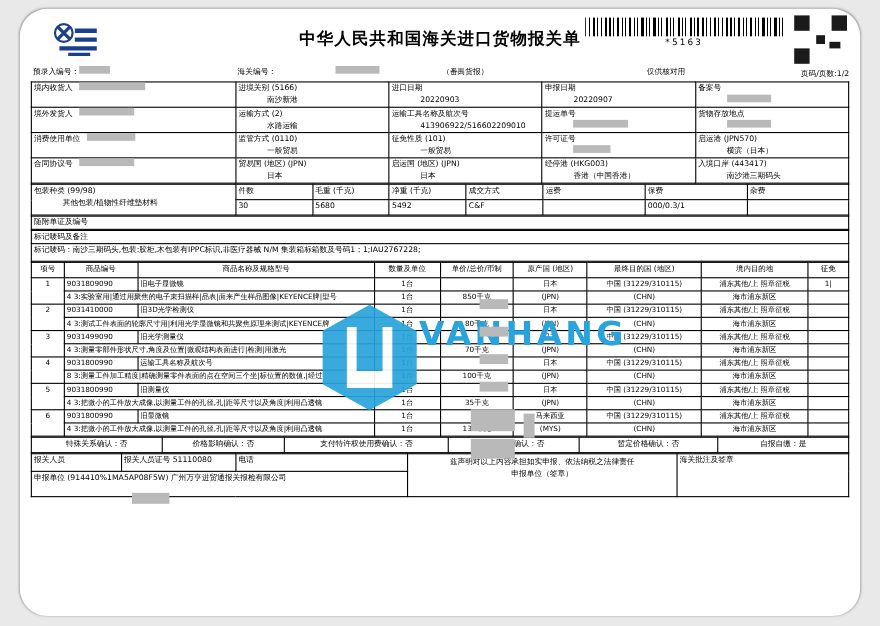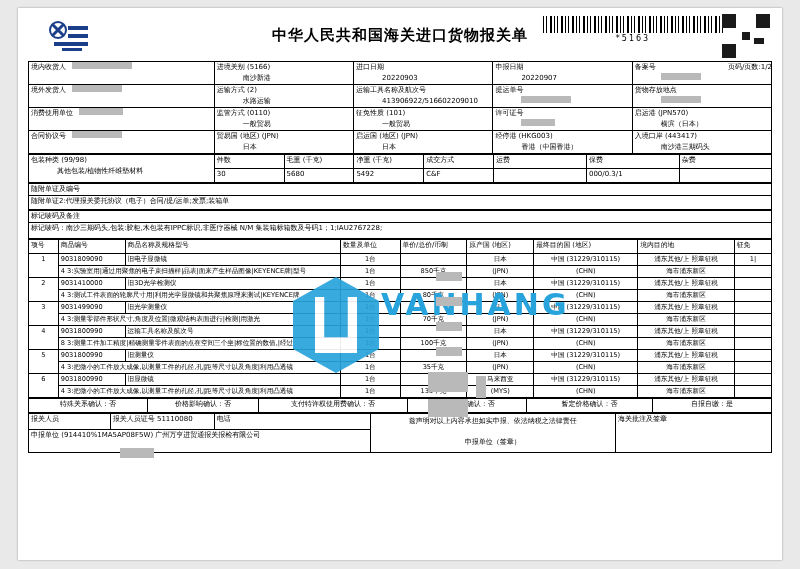--- a/index.html
+++ b/index.html
@@ -7,34 +7,35 @@
     width:800px;height:569px;
     background:#e9e9e9;
     font-family:"DejaVu Sans","Liberation Sans",sans-serif;
     font-size:7px;color:#000;
     overflow:hidden;
   }
   .page{
     position:absolute;left:18px;top:8px;width:764px;height:552px;
     background:#fff;
     box-shadow:0 0 2px rgba(0,0,0,.35);
+    border-radius:25px;
   }
   .inner{position:absolute;left:10px;top:6px;width:744px;}
 
   
   .hdr{position:relative;height:46px;}
   .logo{
     position:absolute;left:20px;top:4px;width:44px;height:36px;
   }
   .title{
     position:absolute;left:0;right:0;top:12px;text-align:center;
     font-size:15px;font-weight:bold;letter-spacing:1px;
     font-family:"DejaVu Sans","Liberation Sans",sans-serif;
   }
-  .barcode{position:absolute;right:49px;top:2px;width:180px;height:24px;}
+  .barcode{position:absolute;right:60px;top:2px;width:180px;height:24px;}
   .barcode .bars{height:17px;width:100%;
     background:repeating-linear-gradient(90deg,#000 0 1px,#fff 1px 3px,#000 3px 4px,#fff 4px 7px,#000 7px 9px,#fff 9px 11px);
   }
   .barcode .bnum{font-size:8px;text-align:center;letter-spacing:2px;margin-top:1px;}
   .redact{background:#b9b9b9;display:inline-block;}
   .qr{position:absolute;right:2px;top:0px;width:48px;height:44px;}
   .qr i{position:absolute;background:#1a1a1a;display:block;}
 
   
   table{border-collapse:collapse;width:100%;table-layout:fixed;}
@@ -42,21 +43,21 @@
   .v{display:block;line-height:11px;margin-left:26px;}
   .nb{border:none;}
   .center{text-align:center;}
   .pg{position:absolute;right:0;top:48px;font-size:7px;}
 
   
   .sec{margin-top:1px;}
 
   
   .goods td{height:11px;font-size:6.6px;padding:0 2px;}
-  .goods .hrow td{font-size:6.8px;height:13px;}
+  .goods .hrow td{text-align:center;font-size:6.8px;height:13px;}
   .goods .c{text-align:center;}
   .gdesc{font-size:6.4px;line-height:10px;}
 
   
   .wm{position:absolute;left:265px;top:255px;width:255px;height:120px;pointer-events:none;}
   .wm .hex{position:absolute;left:0;top:8px;width:86px;height:96px;
     background:#29a3dc;
     clip-path:polygon(50% 0%,100% 25%,100% 75%,50% 100%,0% 75%,0% 25%);
     opacity:.92;}
   .wm .hex:after{content:"";position:absolute;left:22px;top:20px;width:42px;height:56px;
@@ -89,20 +90,44 @@
       <i style="left:0;top:0;width:14px;height:14px;"></i>
       <i style="left:34px;top:0;width:14px;height:14px;"></i>
       <i style="left:0;top:30px;width:14px;height:14px;"></i>
       <i style="left:20px;top:18px;width:8px;height:8px;"></i>
       <i style="left:32px;top:24px;width:10px;height:6px;"></i>
     </div>
   </div>
 
   <div class="pg">页码/页数:1/2</div>
 
+  <table>
+    <colgroup>
+      <col style="width:25%">
+          <col style="width:12%">
+          <col style="width:13%">
+          <col style="width:25%">
+          <col style="width:25%">
+    </colgroup>
+    <tbody>
+          <tr>
+      <td class="nb">
+        <span>预录入编号：</span><span class="redact" style="width:28px;height:7px;"></span>
+      </td>
+      <td class="nb">
+        <span>海关编号：</span>
+      </td>
+      <td class="nb">
+        <span class="redact" style="width:40px;height:7px;"></span>
+      </td>
+      <td class="nb">（番禺货报）</td>
+      <td class="nb">仅供核对用</td>
+    </tr>
+  </tbody>
+      </table>
 
   <table class="sec">
     <colgroup>
       <col style="width:25%">
           <col style="width:18.75%">
           <col style="width:18.75%">
           <col style="width:18.75%">
           <col style="width:18.75%">
     </colgroup>
     <tbody>
@@ -231,23 +256,20 @@
       <td>000/0.3/1</td>
       <td></td>
     </tr>
   </tbody>
       </table>
 
   <table>
     <tbody>
           <tr>
             <td style="height:11px">随附单证及编号</td>
-          </tr>
-    <tr>
-            <td style="height:13px">随附单证2:代理报关委托协议（电子）合同/提/运单;发票;装箱单</td>
           </tr>
   </tbody>
       </table>
 
   <table>
     <tbody>
           <tr>
             <td style="height:11px">标记唛码及备注</td>
           </tr>
     <tr>
@@ -455,21 +477,21 @@
     <tbody>
           <tr>
       <td style="height:14px">报关人员</td>
       <td style="height:14px">
         <span>报关人员证号</span>
         <span>51110080</span>
       </td>
       <td style="height:14px">电话</td>
       <td rowspan="2" class="center">
         <div style="margin-top:2px">兹声明对以上内容承担如实申报、依法纳税之法律责任</div>
-        <div style="margin-top:10px">申报单位（签章）</div>
+        <div style="">申报单位（签章）</div>
       </td>
       <td rowspan="2">海关批注及签章</td>
     </tr>
     <tr>
       <td colspan="3" style="height:20px">
         <span>申报单位</span>
         <span>(914410%1MA5AP08F5W) 广州万亨进贸通报关报检有限公司</span>
       </td>
     </tr>
   </tbody>

